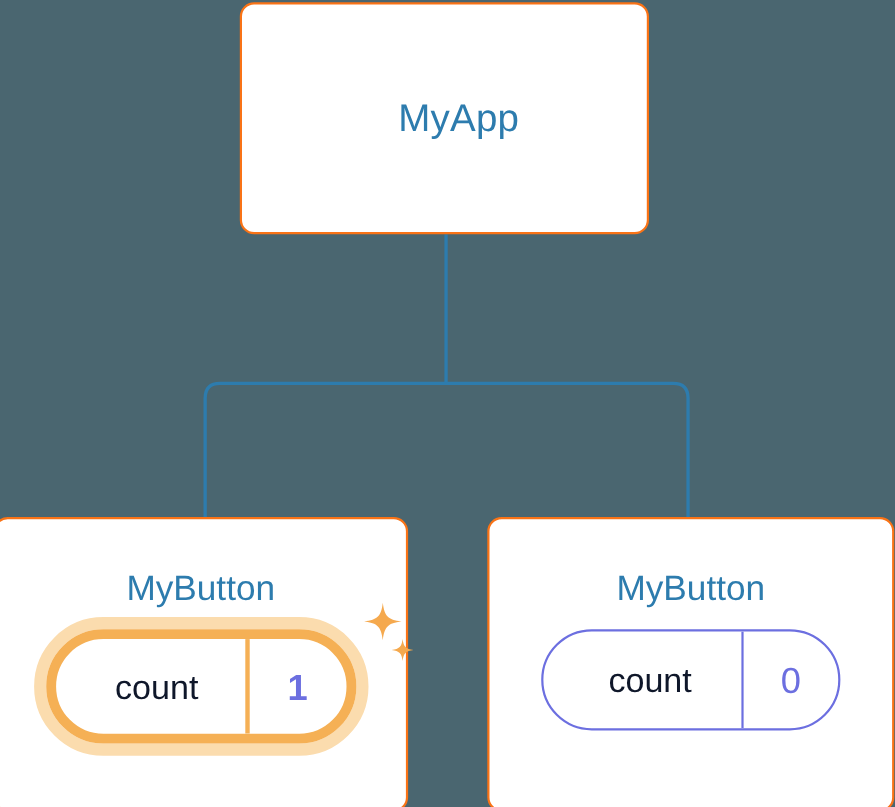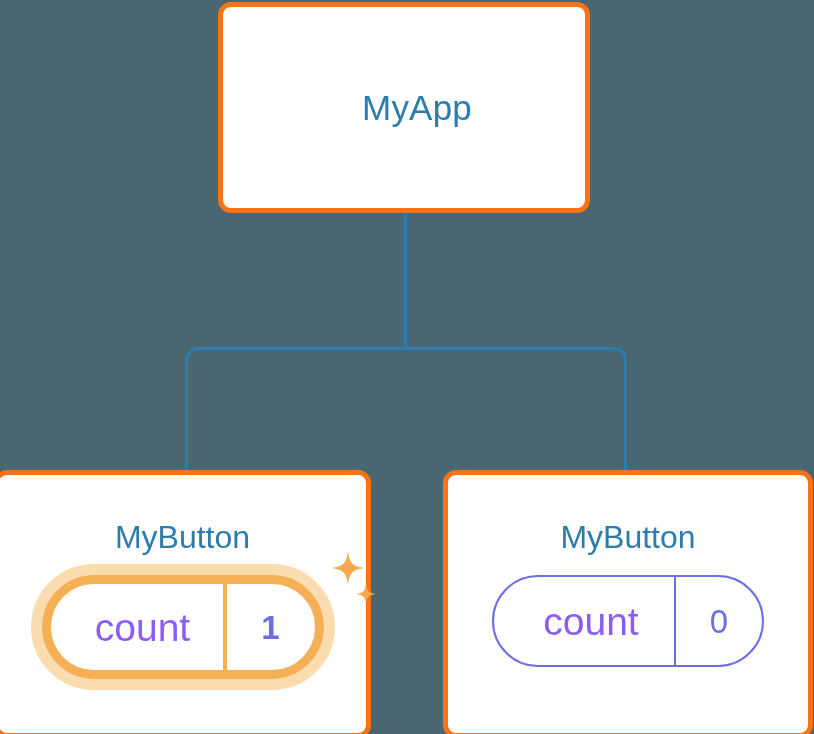--- a/index.html
+++ b/index.html
@@ -30,21 +30,21 @@
     width: 814px;
     height: 734px;
     z-index: 1;
   }
 
   
   .node {
     position: absolute;
     z-index: 2;
     background: #ffffff;
-    border: 5px solid #f97316;
+    border: 2px solid #f97316;
     border-radius: 13px;
     box-sizing: border-box;
     padding-left: 26px;
   }
 
   
   #node-root {
     left: 218px;
     top: 2px;
     width: 372px;
@@ -111,22 +111,22 @@
   }
   .pill .cell {
     display: flex;
     align-items: center;
     justify-content: center;
     box-sizing: border-box;
     line-height: 1;
     white-space: nowrap;
   }
   .pill .cell-key {
-    color: #8b5cf6;
-    font-size: 39px;
+    color: #0f172a;
+    font-size: 31px;
   }
   .pill .cell-val {
     color: #6c6fe0;
     font-size: 33px;
   }
 
   
   .pill.plain {
     border: 2px solid #6c6fe0;
     height: 92px;

